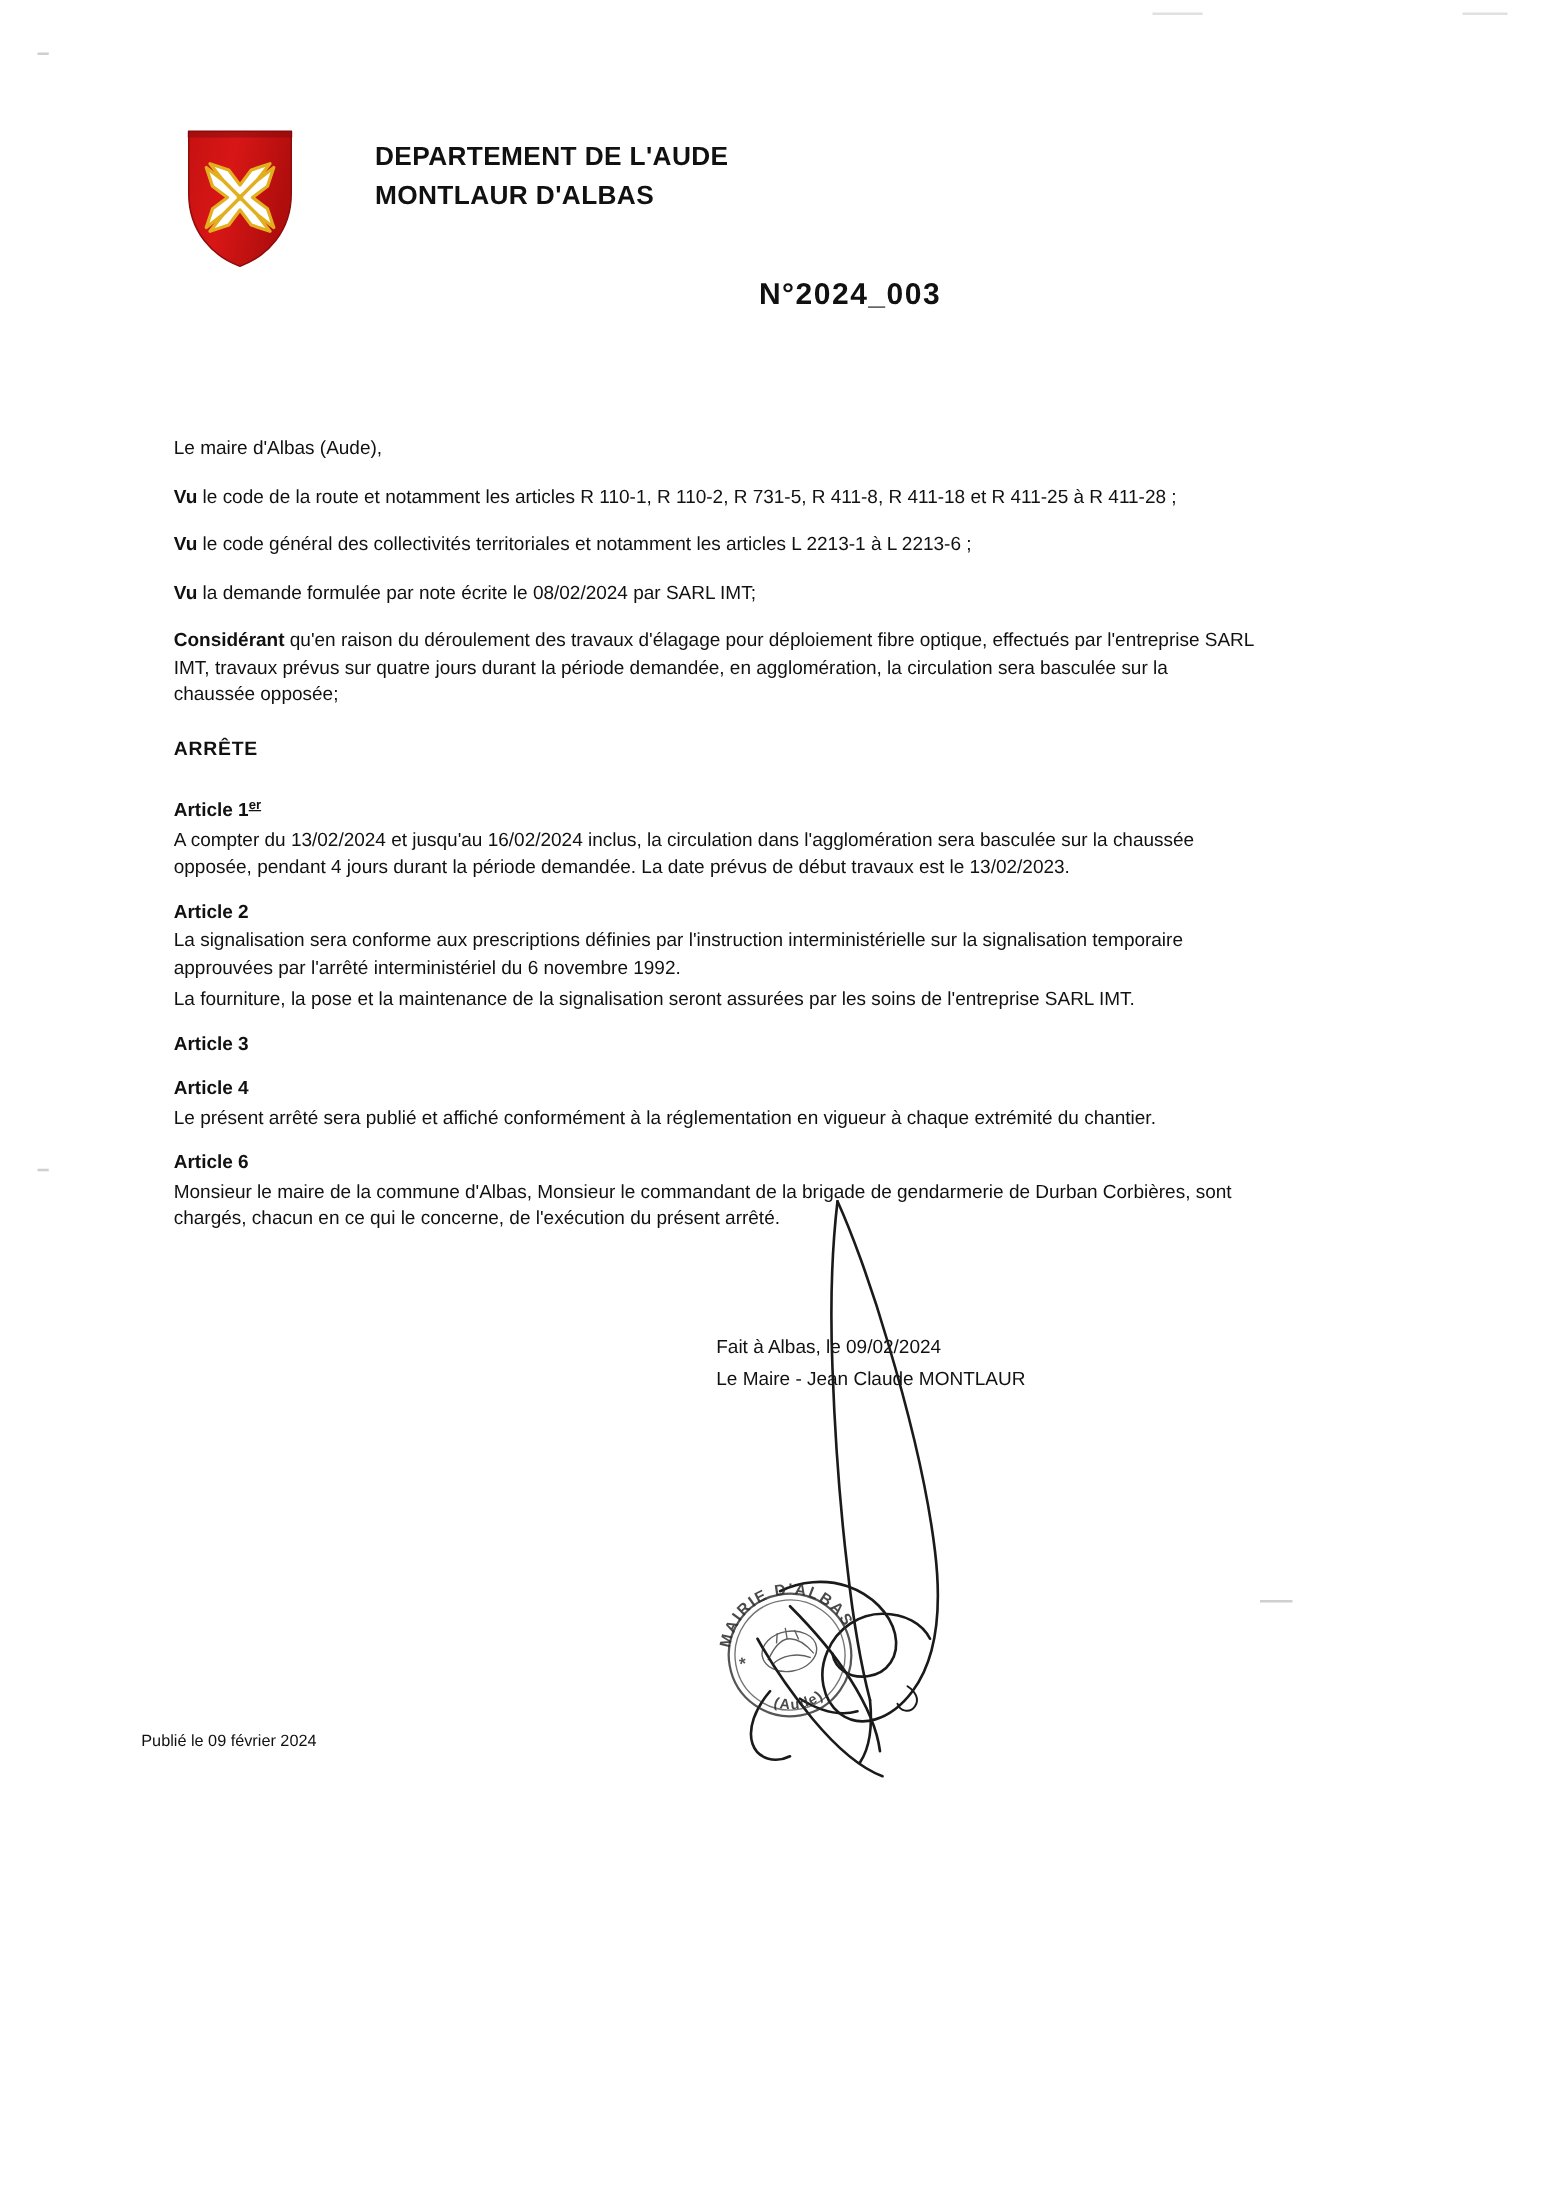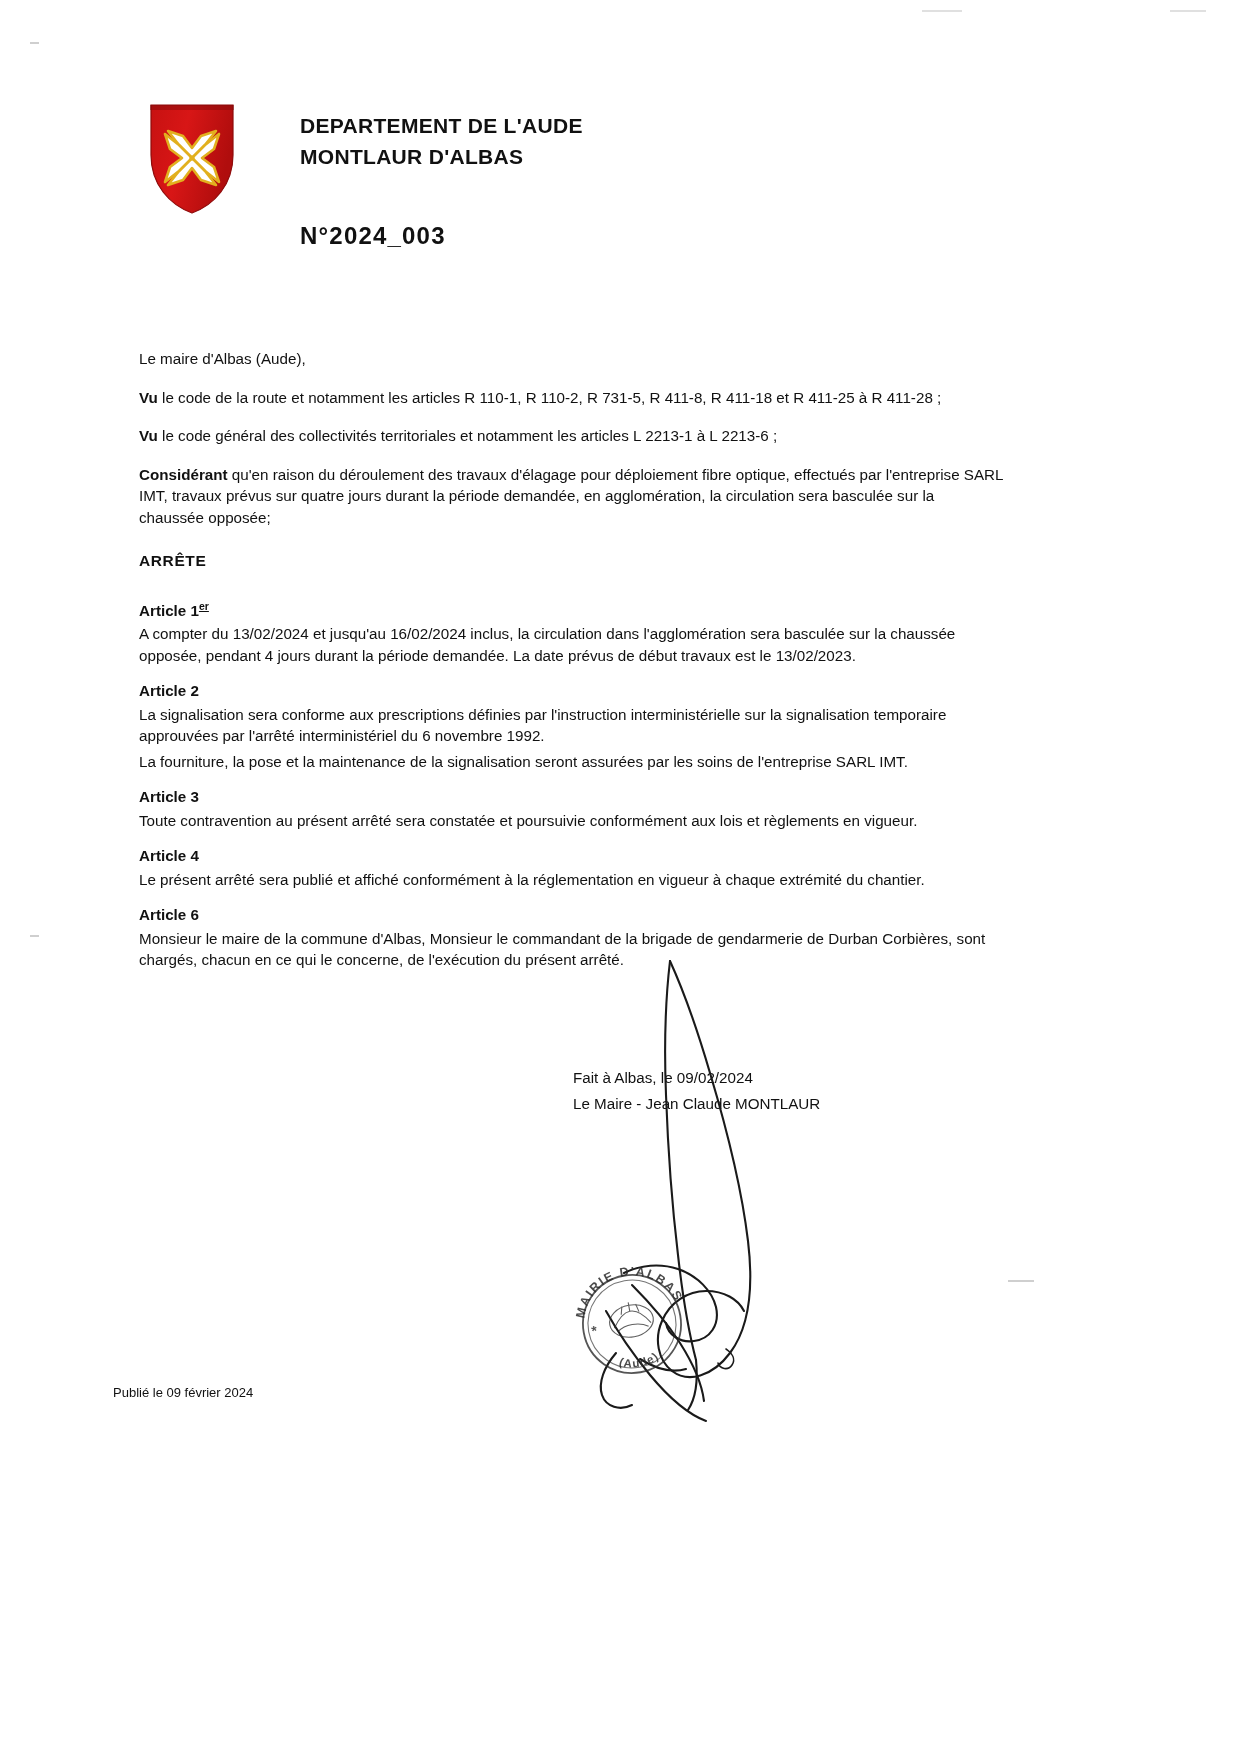--- a/index.html
+++ b/index.html
@@ -52,21 +52,21 @@
     font-weight: bold;
     font-size: 21px;
     letter-spacing: 0.3px;
     line-height: 31px;
   }
   .doc-number {
     position: absolute;
     left: 300px;
     top: 222px;
     width: 760px;
-    text-align: left;
+    text-align: center;
     font-weight: bold;
     font-size: 24px;
     letter-spacing: 1.2px;
   }
 
   .body {
     position: absolute;
     left: 139px;
     top: 348px;
     width: 864px;
@@ -182,41 +182,43 @@
     <p class="para">Le maire d'Albas (Aude),</p>
 
     <p class="para">
       <span class="lead">Vu</span><span> le code de la route et notamment les articles R 110-1, R 110-2, R 731-5, R 411-8, R 411-18 et R 411-25 à R 411-28 ;</span>
     </p>
 
     <p class="para">
       <span class="lead">Vu</span><span> le code général des collectivités territoriales et notamment les articles L 2213-1 à L 2213-6 ;</span>
     </p>
 
+    <p class="para">
+      <span class="lead">Vu</span><span> la demande formulée par note écrite le 08/02/2024 par SARL IMT;</span>
+    </p>
 
     <p class="para">
       <span class="lead">Considérant</span><span> qu'en raison du déroulement des travaux d'élagage pour déploiement fibre optique, effectués par l'entreprise SARL IMT, travaux prévus sur quatre jours durant la période demandée, en agglomération, la circulation sera basculée sur la chaussée opposée;</span>
     </p>
 
     <div class="arrete">ARRÊTE</div>
 
     <div>
       <div class="art-title"><span>Article 1</span><sup>er</sup></div>
       <p class="art-body">A compter du 13/02/2024 et jusqu'au 16/02/2024 inclus, la circulation dans l'agglomération sera basculée sur la chaussée opposée, pendant 4 jours durant la période demandée. La date prévus de début travaux est le 13/02/2023.</p>
     </div>
 
     <div>
       <div class="art-title">Article 2</div>
       <p class="art-body">La signalisation sera conforme aux prescriptions définies par l'instruction interministérielle sur la signalisation temporaire approuvées par l'arrêté interministériel du 6 novembre 1992.</p>
       <p class="art-body">La fourniture, la pose et la maintenance de la signalisation seront assurées par les soins de l'entreprise SARL IMT.</p>
     </div>
 
     <div>
       <div class="art-title">Article 3</div>
-      <p class="art-body">Toute contravention au présent arrêté sera constatée et poursuivie conformément aux lois et règlements en vigueur.</p>
     </div>
 
     <div>
       <div class="art-title">Article 4</div>
       <p class="art-body">Le présent arrêté sera publié et affiché conformément à la réglementation en vigueur à chaque extrémité du chantier.</p>
     </div>
 
     <div>
       <div class="art-title">Article 6</div>
       <p class="art-body">Monsieur le maire de la commune d'Albas, Monsieur le commandant de la brigade de gendarmerie de Durban Corbières, sont chargés, chacun en ce qui le concerne, de l'exécution du présent arrêté.</p>

